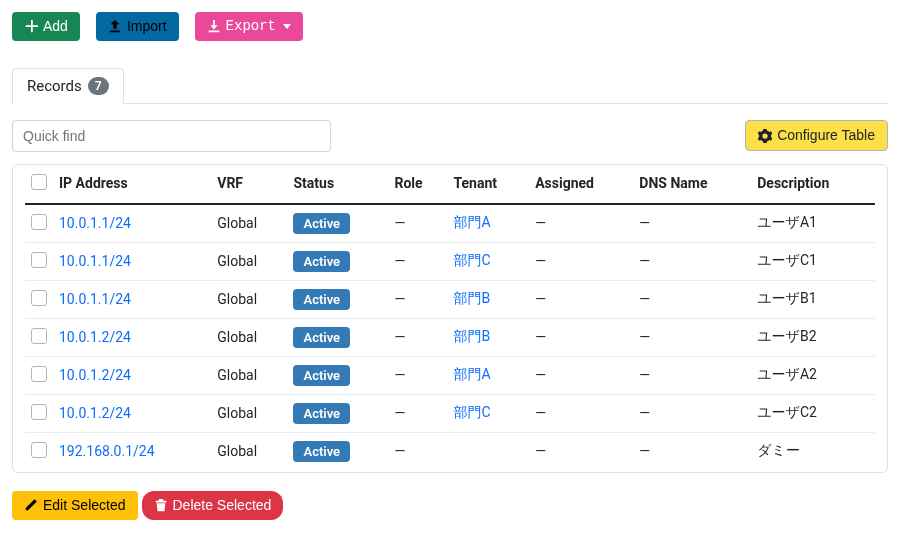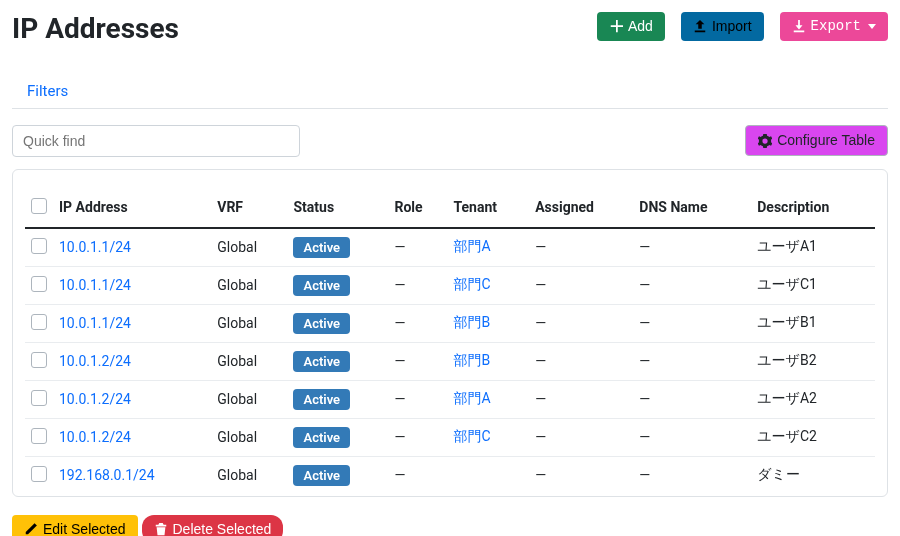--- a/index.html
+++ b/index.html
@@ -37,21 +37,21 @@
     color: #fff;
     cursor: pointer;
     line-height: 1.2;
   }
   .btn-green  { background: #198754; }
   .btn-cyan   { background: #0369a1; color:#000; }
   .btn-purple { background: #ec4899; font-family: Liberation Mono, monospace; }
   .btn-yellow { background: #ffc107; color:#000; }
   .btn-red    { background: #dc3545; border-radius: 12px; }
   .btn-outline {
-    background: #d946ef;
+    background: #fde047;
     color: #212529;
     border: 1px solid #adb5bd;
   }
   .caret-down {
     width: 0; height: 0;
     border-left: 4px solid transparent;
     border-right: 4px solid transparent;
     border-top: 5px solid currentColor;
     margin-left: 2px;
   }
@@ -89,31 +89,31 @@
     text-align: center;
     font-weight:600;
   }
   .toolbar-row {
     display: flex;
     justify-content: space-between;
     align-items: center;
     margin: 16px 0 12px 0;
   }
   .quickfind {
-    width: 288px;
+    width: 319px;
     padding: 7px 10px;
     border: 1px solid #ced4da;
     border-radius: 4px;
     font-size: 14px;
     color: #6c757d;
   }
   .card {
     border: 1px solid #dee2e6;
     border-radius: 6px;
-    padding: 20px 12px 2px 12px;
+    padding: 1px 12px 2px 12px;
     margin-bottom: 18px;
   }
   table { width: 100%; border-collapse: collapse; }
   thead th {
     text-align: left;
     font-weight: 700;
     font-size: 14px;
     padding: 8px 6px 10px 6px;
     border-bottom: 2px solid #212529;
     white-space: nowrap;
@@ -145,21 +145,20 @@
   }
   .dash { color:#212529; }
   .footer-btns { display:flex; gap:4px; }
   .col-chk { width: 26px; }
   svg.icon { width:14px; height:14px; flex:0 0 14px; }
 </style>
 </head>
 <body>
 
 <div class="header-row">
-  <h1 class="title">IP Addresses</h1>
   <div class="btn-group">
     <button class="btn btn-green">
       <svg class="icon" viewBox="0 0 16 16">
           <path fill="currentColor" d="M8 1v6H2v2h6v6h2V9h6V7H10V1H8z"></path>
         </svg>
       <span>Add</span>
     </button>
     <button class="btn btn-cyan">
       <svg class="icon" viewBox="0 0 16 16">
           <path fill="currentColor" d="M8 1 3 6h3v5h4V6h3L8 1zM2 13h12v2H2v-2z"></path>
@@ -170,22 +169,23 @@
       <svg class="icon" viewBox="0 0 16 16">
           <path fill="currentColor" d="M7 1h2v6h3l-4 5-4-5h3V1zM2 13h12v2H2v-2z"></path>
         </svg>
       <span>Export</span>
       <span class="caret-down"></span>
     </button>
   </div>
 </div>
 
 <div class="tabs">
-  <div class="tab inactive">
-    <span>Filters</span>
+  <div class="tab active">
+    <span>Records</span>
+    <span class="badge-count">7</span>
   </div>
 </div>
 
 <div class="toolbar-row">
   <input class="quickfind" type="text" placeholder="Quick find" style="">
   <button class="btn btn-outline">
     <svg class="icon" viewBox="0 0 16 16">
       <path fill="currentColor" d="M8 5a3 3 0 1 0 0 6 3 3 0 0 0 0-6zm7 3c0 .5-.1 1-.2 1.5l1.6 1.2-1.5 2.6-1.9-.7c-.8.6-1.7 1.1-2.6 1.3L10 16H6l-.4-2.1c-.9-.2-1.8-.7-2.6-1.3l-1.9.7L-.4 10.7l1.6-1.2C1.1 9 1 8.5 1 8s.1-1 .2-1.5L-.4 5.3l1.5-2.6 1.9.7c.8-.6 1.7-1.1 2.6-1.3L6 0h4l.4 2.1c.9.2 1.8.7 2.6 1.3l1.9-.7 1.5 2.6-1.6 1.2c.1.5.2 1 .2 1.5z"></path>
     </svg>
     <span>Configure Table</span>

